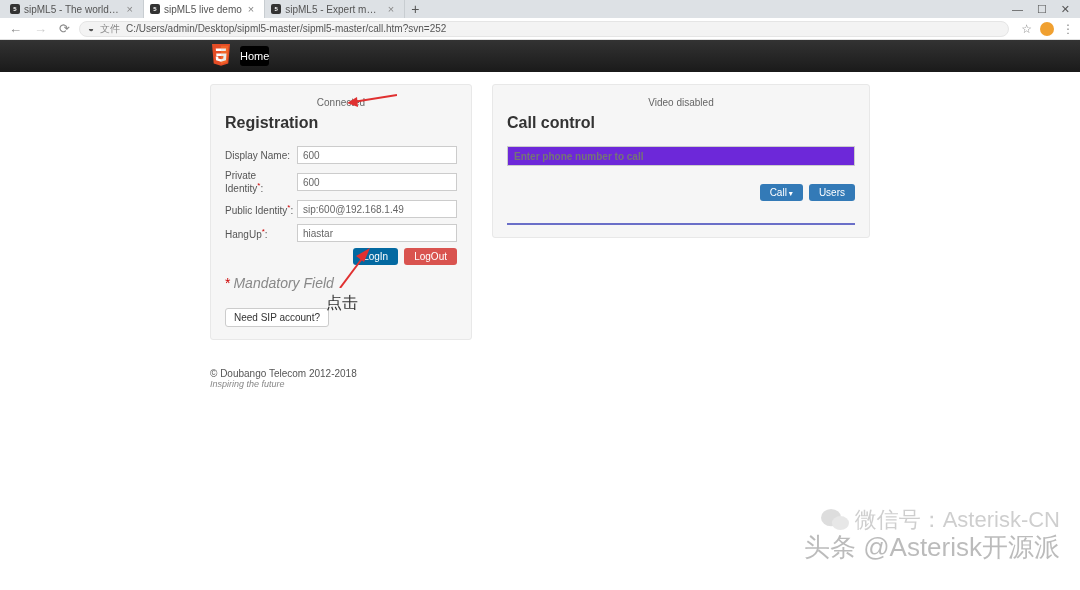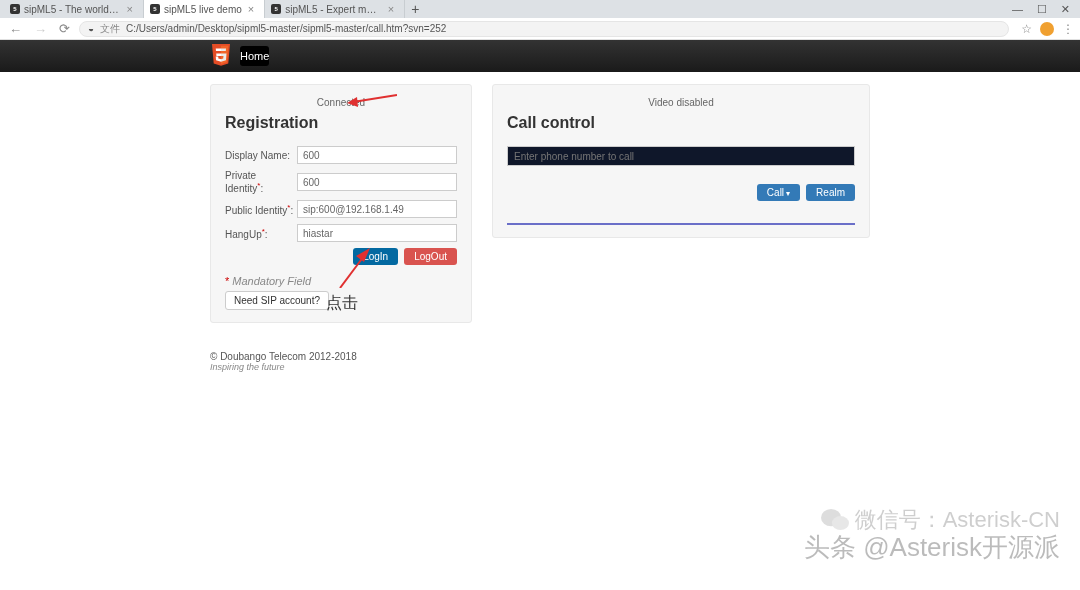--- a/index.html
+++ b/index.html
@@ -216,49 +216,50 @@
       border: none;
       cursor: pointer;
     }
     .btn-green {
       background: #0369a1;
     }
     .btn-red {
       background: #d9534f;
     }
     .mandatory {
-      font-size: 11px;
+      font-size: 14px;
       color: #888;
       font-style: italic;
       margin-top: 10px;
     }
     .mandatory .ast {
       color: #c00;
       font-style: normal;
       margin-right: 3px;
     }
     .link-btn {
       display: inline-block;
       background: #fff;
       border: 1px solid #ccc;
       border-radius: 3px;
       font-size: 10px;
       padding: 3px 8px;
       color: #333;
-      margin-top: 4px;
+      margin-top: 17px;
     }
     .phone-input {
       width: 100%;
       height: 20px;
       border: 1px solid #ccc;
       font-size: 10px;
       padding: 0 6px;
       color: #aaa;
-      background: #0f172a;
+      background: #6d28d9;
       margin-bottom: 18px;
+      font-weight: bold;
     }
     .btn-blue {
       background: #337ab7;
     }
     .caret {
       font-size: 8px;
       margin-left: 2px;
     }
     .call-row {
       display: flex;
@@ -414,21 +415,21 @@
       <span class="link-btn">Need SIP account?</span>
     </div>
   </div>
 
   <div class="panel right-panel">
     <div class="status-text">Video disabled</div>
     <h2>Call control</h2>
     <input class="phone-input" placeholder="Enter phone number to call" style="">
     <div class="call-row">
       <button class="btn btn-blue"><span>Call</span><span class="caret">▾</span></button>
-      <button class="btn btn-blue">Realm</button>
+      <button class="btn btn-blue">Users</button>
     </div>
   </div>
 </div>
 
 <div class="footer">
   <div class="footer-1">© Doubango Telecom 2012-2018</div>
   <div class="footer-2">Inspiring the future</div>
 </div>
 
 <svg class="arrow1" viewBox="0 0 50 18">

